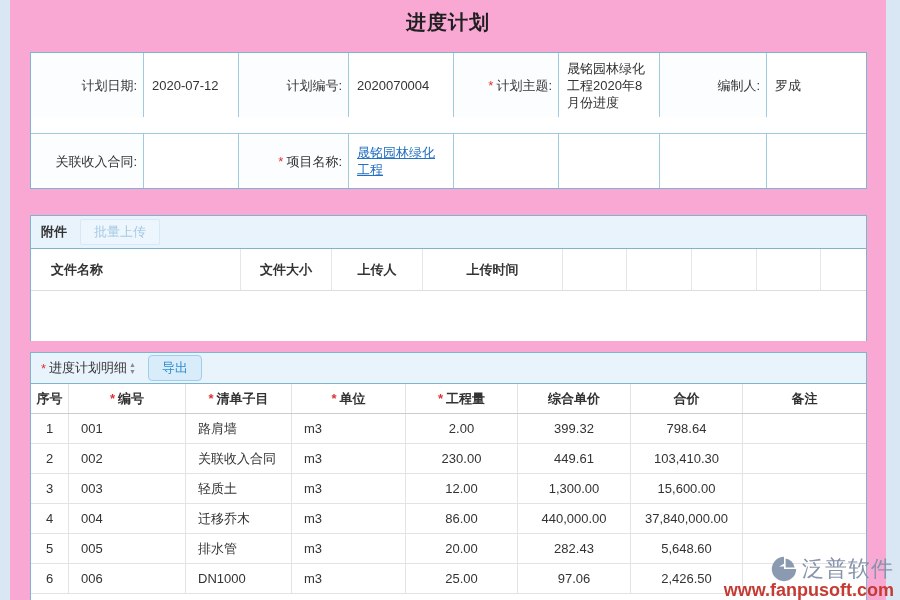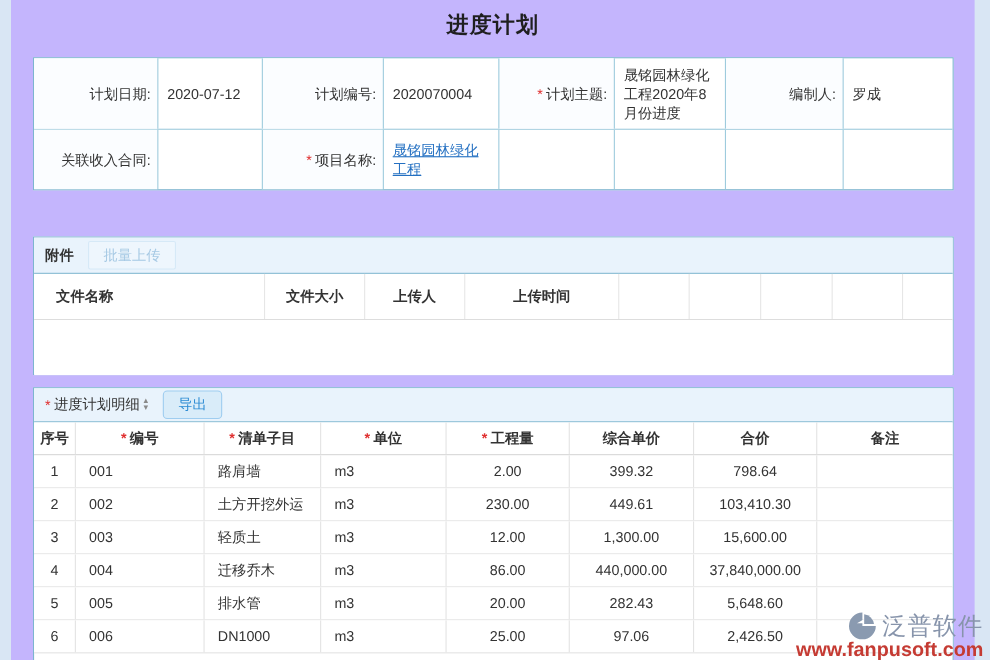--- a/index.html
+++ b/index.html
@@ -1,33 +1,33 @@
 <!DOCTYPE html>
 <html style="--accent-border: #7db5cf; --section-header-bg: #e9f3fc; --grid-border: #9ecbdd; --link-color: #2470c2; --required-color: #e03131; --brand-gray: #8794ab; --brand-red: #c53b33;"><head>
 <meta charset="utf-8">
 <style>
   *{margin:0;padding:0;box-sizing:border-box;}
   html,body{width:900px;height:600px;overflow:hidden;}
   body{background:#d9e6f4;font-family:"Liberation Sans","DejaVu Sans",sans-serif;font-size:13px;color:#333;position:relative;}
-  .content{position:absolute;left:10px;top:0;width:876px;height:600px;background:#c4b5fd;}
+  .content{position:absolute;left:10px;top:0;width:876px;height:600px;background:#f9a8d4;}
   .page-title{position:absolute;top:9px;left:0;width:100%;text-align:center;font-size:20px;font-weight:bold;color:#1f1f1f;letter-spacing:1px;}
   .section{position:absolute;left:20px;width:837px;border:1px solid var(--accent-border,#7db5cf);background:#fff;}
   .sec1{top:52px;}
   .sec2{top:215px;height:126px;}
   .sec3{top:352px;height:300px;}
   .sec-head{background:var(--section-header-bg,#e9f3fc);display:flex;align-items:center;padding-left:10px;border-bottom:1px solid var(--accent-border,#7db5cf);}
   .sec1 .sec-head{height:29px;}
   .sec2 .sec-head{height:33px;}
   .sec3 .sec-head{height:31px;}
   .sec-title{font-weight:bold;color:#333;}
   .sec-title-normal{color:#333;}
   .req{color:var(--required-color,#e03131);margin-right:3px;}
   
   .binfo-row{display:flex;}
-  .binfo-row2{border-top:1px solid var(--grid-border,#9ecbdd);}
+  .binfo-row2{border-top:1px solid var(--grid-border,#9ecbdd);margin-top:16px;}
   .bcell{border-left:1px solid var(--grid-border,#9ecbdd);display:flex;align-items:center;line-height:17px;}
   .bcell:first-child{border-left:none;}
   .binfo-row1 .bcell{height:64px;}
   .binfo-row2 .bcell{height:54px;}
   .bl{justify-content:flex-end;text-align:right;padding-right:6px;background:#fbfdff;}
   .bv{padding-left:8px;padding-right:6px;}
   .w0{width:112px;}.w1{width:95px;}.w2{width:110px;}.w3{width:105px;}
   .w4{width:105px;}.w5{width:101px;}.w6{width:107px;}.w7{flex:1;}
   a.cell-link{color:var(--link-color,#2470c2);text-decoration:underline;cursor:pointer;}
   
@@ -168,21 +168,21 @@
           <div class="dcell c2">路肩墙</div>
           <div class="dcell c3">m3</div>
           <div class="dcell c4">2.00</div>
           <div class="dcell c5">399.32</div>
           <div class="dcell c6">798.64</div>
           <div class="dcell c7"></div>
         </div>
         <div class="drow">
           <div class="dcell c0">2</div>
           <div class="dcell c1">002</div>
-          <div class="dcell c2">土方开挖外运</div>
+          <div class="dcell c2">关联收入合同</div>
           <div class="dcell c3">m3</div>
           <div class="dcell c4">230.00</div>
           <div class="dcell c5">449.61</div>
           <div class="dcell c6">103,410.30</div>
           <div class="dcell c7"></div>
         </div>
         <div class="drow">
           <div class="dcell c0">3</div>
           <div class="dcell c1">003</div>
           <div class="dcell c2">轻质土</div>

